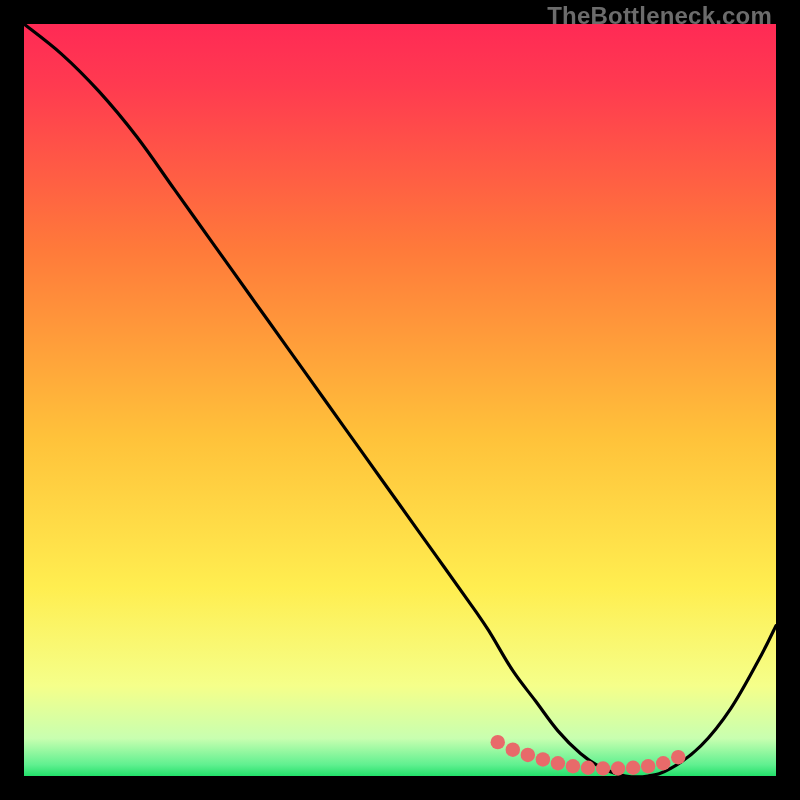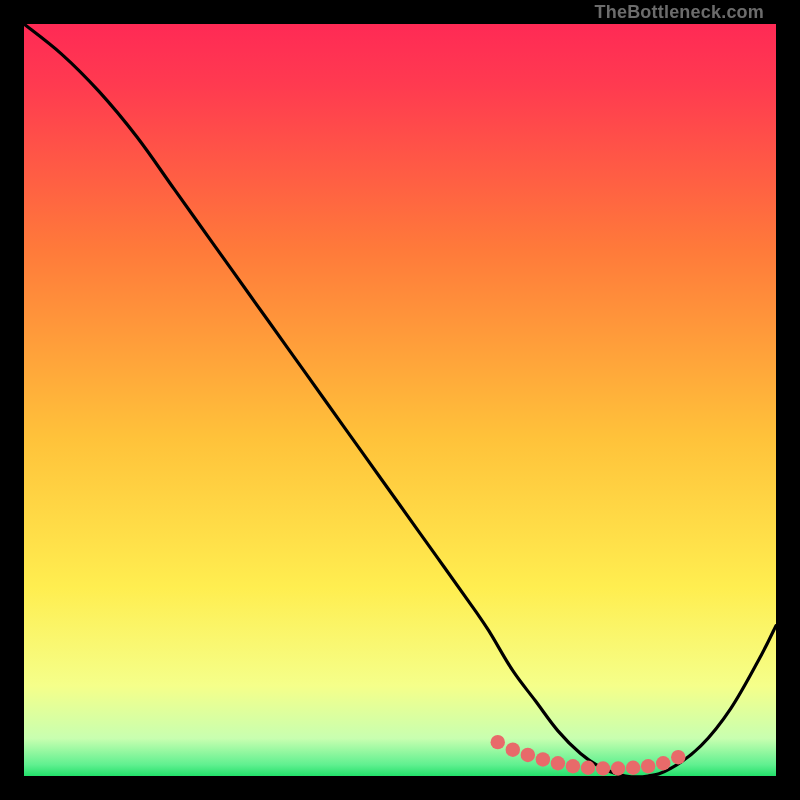--- a/index.html
+++ b/index.html
@@ -14,23 +14,23 @@
     position: absolute;
     left: 24px;
     top: 24px;
     width: 752px;
     height: 752px;
     background: #000000;
   }
   .watermark {
     position: absolute;
     top: 2px;
-    right: 36px;
+    right: 28px;
     font-family: Arial, Helvetica, sans-serif;
-    font-size: 18px;
+    font-size: 24px;
     font-weight: 600;
     color: #6c6c6c;
     letter-spacing: 0.2px;
     z-index: 10;
   }
   svg {
     display: block;
   }
 </style>
 </head>

